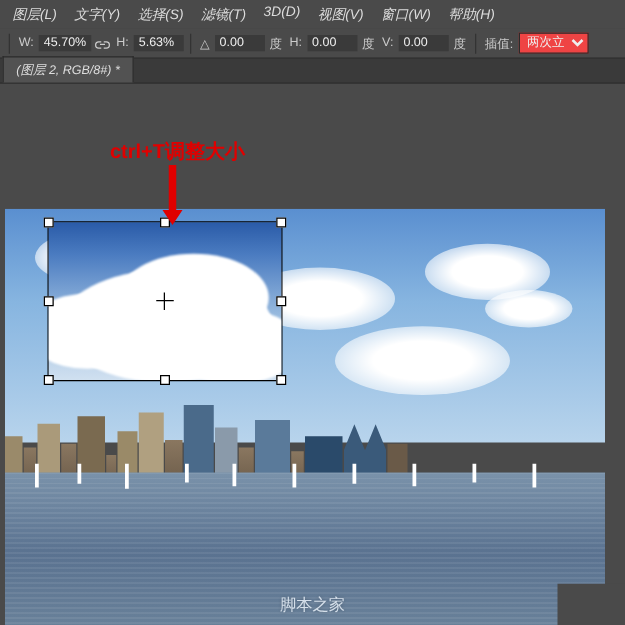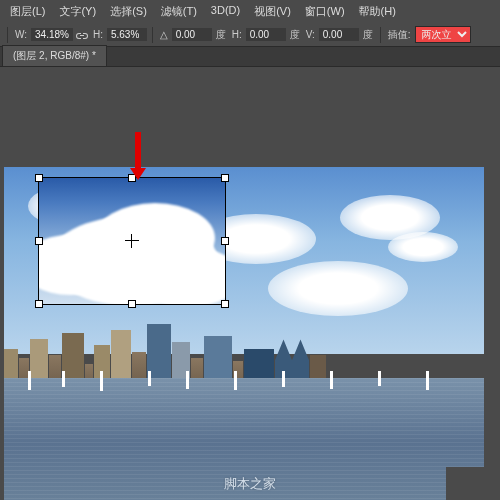--- a/index.html
+++ b/index.html
@@ -1,25 +1,25 @@
 <!DOCTYPE html>
 <html><head>
 <meta charset="utf-8">
 <style>
 * { margin: 0; padding: 0; box-sizing: border-box; }
 body { width: 500px; height: 500px; background: #4a4a4a; font-family: "Microsoft YaHei", sans-serif; overflow: hidden; position: relative; }
 .menubar { display: flex; gap: 2px; padding: 2px 4px; background: #4a4a4a; font-size: 11px; color: #ddd; }
-.menubar span { padding: 2px 6px; cursor: pointer; }
+.menubar span { padding: 2px 6px; cursor: pointer; font-style: italic; }
 .toolbar { display: flex; align-items: center; gap: 2px; padding: 3px 4px; background: #4a4a4a; border-bottom: 1px solid #2a2a2a; font-size: 11px; color: #ccc; }
 .toolbar .divider { width: 1px; height: 16px; background: #333; margin: 0 3px; }
 .toolbar .icon-small { width: 14px; height: 14px; display: inline-block; }
 .toolbar .val { background: #3a3a3a; color: #eee; padding: 1px 4px; min-width: 40px; display: inline-block; font-size: 10px; }
 .toolbar .lbl { font-size: 10px; padding: 0 2px; }
 .toolbar select { background: #ef4444; color: #eee; border: 1px solid #2a2a2a; font-size: 10px; padding: 1px 2px; }
-.tabbar { display: flex; align-items: flex-end; background: #3a3a3a; border-bottom: 1px solid #2a2a2a; height: 20px; padding-left: 2px; }
+.tabbar { display: flex; align-items: flex-end; background: #3a3a3a; border-bottom: 1px solid #2a2a2a; height: 20px; padding-left: 2px; font-style: italic; }
 .tab { background: #525252; color: #ddd; font-size: 10px; padding: 3px 10px; border: 1px solid #2a2a2a; border-bottom: none; cursor: pointer; }
 .canvas-area { position: relative; width: 500px; height: 440px; background: #4a4a4a; }
 .annotation { position: absolute; top: 44px; left: 88px; color: #e00000; font-size: 16px; font-weight: bold; z-index: 30; }
 .arrow { position: absolute; top: 65px; left: 128px; z-index: 30; }
 .arrow svg { width: 20px; height: 48px; }
 .photo { position: absolute; top: 100px; left: 4px; width: 480px; height: 340px; overflow: hidden; }
 .sky { position: absolute; top: 0; left: 0; width: 100%; height: 55%; background: linear-gradient(180deg, #5a8fd0 0%, #87b5e0 40%, #b8d4ec 100%); }
 .cloud { position: absolute; background: radial-gradient(ellipse, #fff 40%, rgba(255,255,255,0.6) 70%, rgba(255,255,255,0) 100%); border-radius: 50%; }
 .buildings { position: absolute; top: 48%; left: 0; width: 100%; height: 18%; display: flex; align-items: flex-end; }
 .bldg { background: linear-gradient(180deg, #8a7760 0%, #6a5a48 100%); margin-right: 1px; }
@@ -52,21 +52,21 @@
   <span>滤镜(T)</span>
   <span>3D(D)</span>
   <span>视图(V)</span>
   <span>窗口(W)</span>
   <span>帮助(H)</span>
 </div>
 
 <div class="toolbar">
   <span class="divider"></span>
   <span class="lbl">W:</span>
-  <span class="val">34.18%</span>
+  <span class="val">45.70%</span>
   <span class="icon-small"><svg viewBox="0 0 14 14">
         <path d="M4 5h2v1H4a2 2 0 000 4h2v1H4a3 3 0 010-6zm6 0a3 3 0 010 6h-2v-1h2a2 2 0 000-4h-2V5h2zM5 7h4v1H5z" fill="#ccc"></path>
       </svg></span>
   <span class="lbl">H:</span>
   <span class="val">5.63%</span>
   <span class="divider"></span>
   <span class="lbl">△</span>
   <span class="val">0.00</span>
   <span class="lbl">度</span>
   <span class="lbl">H:</span>
@@ -78,20 +78,21 @@
   <span class="divider"></span>
   <span class="lbl">插值:</span>
   <select><option>两次立</option></select>
 </div>
 
 <div class="tabbar">
   <div class="tab">(图层 2, RGB/8#) *</div>
 </div>
 
 <div class="canvas-area">
+  <div class="annotation">ctrl+T调整大小</div>
   <div class="arrow">
     <svg viewBox="0 0 20 48">
         <path d="M10 48 L2 36 L7 36 L7 0 L13 0 L13 36 L18 36 Z" fill="#e00000"></path>
       </svg>
   </div>
 
   <div class="photo">
     <div class="sky">
       <div class="cloud" style="top:10%;left:5%;width:80px;height:40px"></div>
       <div class="cloud" style="top:25%;left:40%;width:120px;height:50px"></div>

